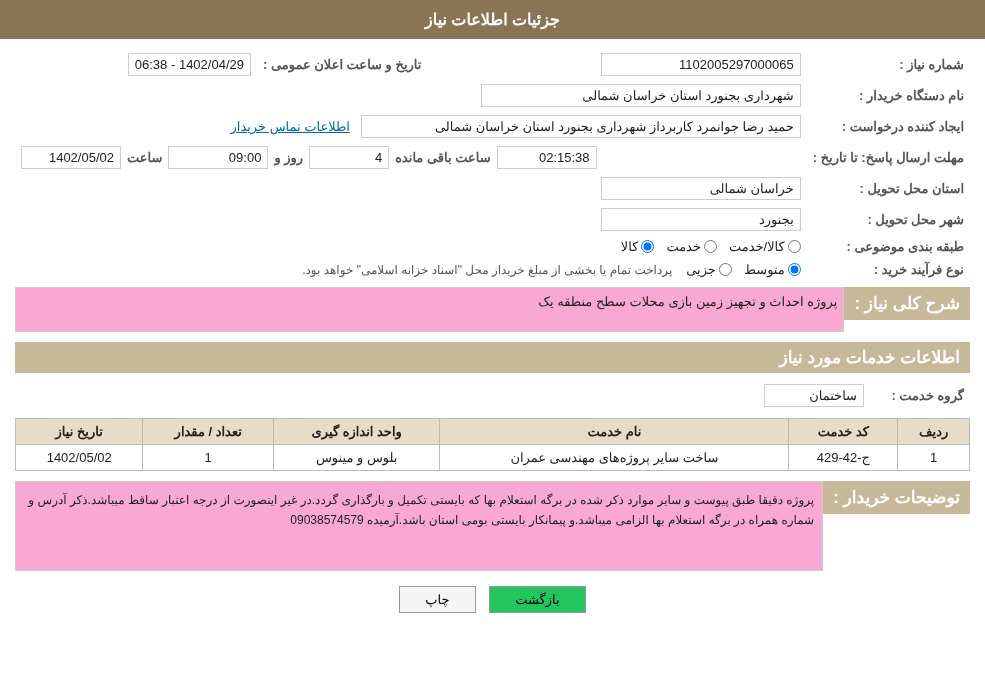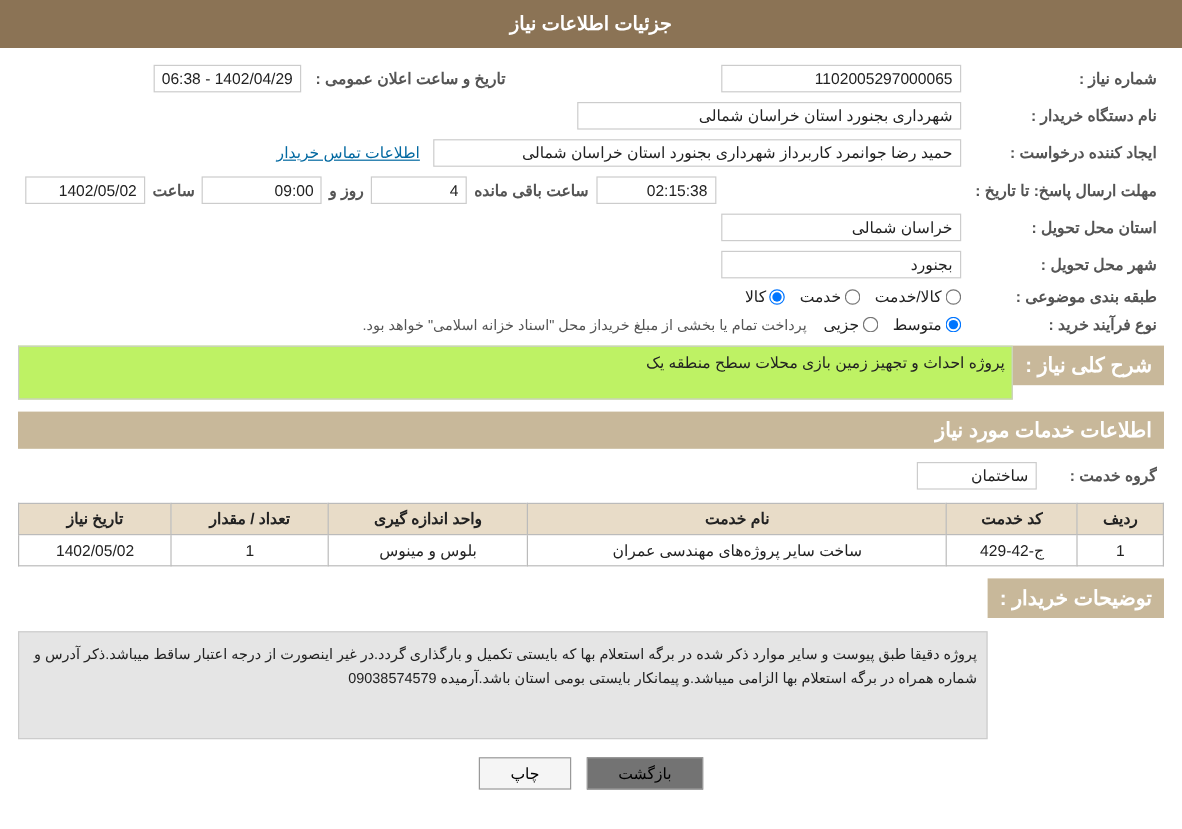--- a/index.html
+++ b/index.html
@@ -104,46 +104,45 @@
     .data-table th {
       background: #e8dcc8;
       font-weight: bold;
     }
     .data-table td {
       background: #fff;
     }
     .desc-box {
       border: 1px solid #ccc;
       padding: 8px;
-      background: #e5e5e5;
+      background: #f9a8d4;
       min-height: 90px;
       text-align: right;
       font-size: 12px;
       line-height: 1.7;
-      margin-top: 44px;
     }
     .button-bar {
       text-align: center;
       margin-top: 15px;
       margin-bottom: 15px;
     }
     .btn {
       padding: 5px 25px;
       margin: 0 5px;
       cursor: pointer;
       font-size: 13px;
       font-family: Tahoma, Arial, sans-serif;
       border: 1px solid #999;
       background: #f5f5f5;
     }
     .btn-print {
       background: #f5f5f5;
     }
     .btn-back {
-      background: #737373;
+      background: #22c55e;
     }
     .shara-row td {
       padding: 4px 6px;
     }
     .inline-label {
       color: #555;
       font-weight: bold;
       white-space: nowrap;
     }
   </style>
@@ -247,21 +246,21 @@
               </div>
             </div>
           </div>
         </td>
       </tr>
     </tbody>
       </table>
 
     <div style="display:flex; align-items: flex-start; margin-bottom: 8px;">
       <div class="section-title" style="margin: 0; white-space:nowrap; padding: 6px 10px;">شرح کلی نیاز :</div>
-      <div style="flex:1; border:1px solid #ccc; padding:6px; background:#bef264; min-height:45px; text-align:right;">پروژه احداث و تجهیز زمین بازی محلات سطح منطقه یک</div>
+      <div style="flex:1; border:1px solid #ccc; padding:6px; background:#f9a8d4; min-height:45px; text-align:right;">پروژه احداث و تجهیز زمین بازی محلات سطح منطقه یک</div>
     </div>
 
     <div class="section-title">اطلاعات خدمات مورد نیاز</div>
 
     <table class="info-table">
       <tbody>
           <tr>
         <td class="label-cell" style="width:100px;">گروه خدمت :</td>
         <td>
           <div class="input-box input-small">ساختمان</div>

